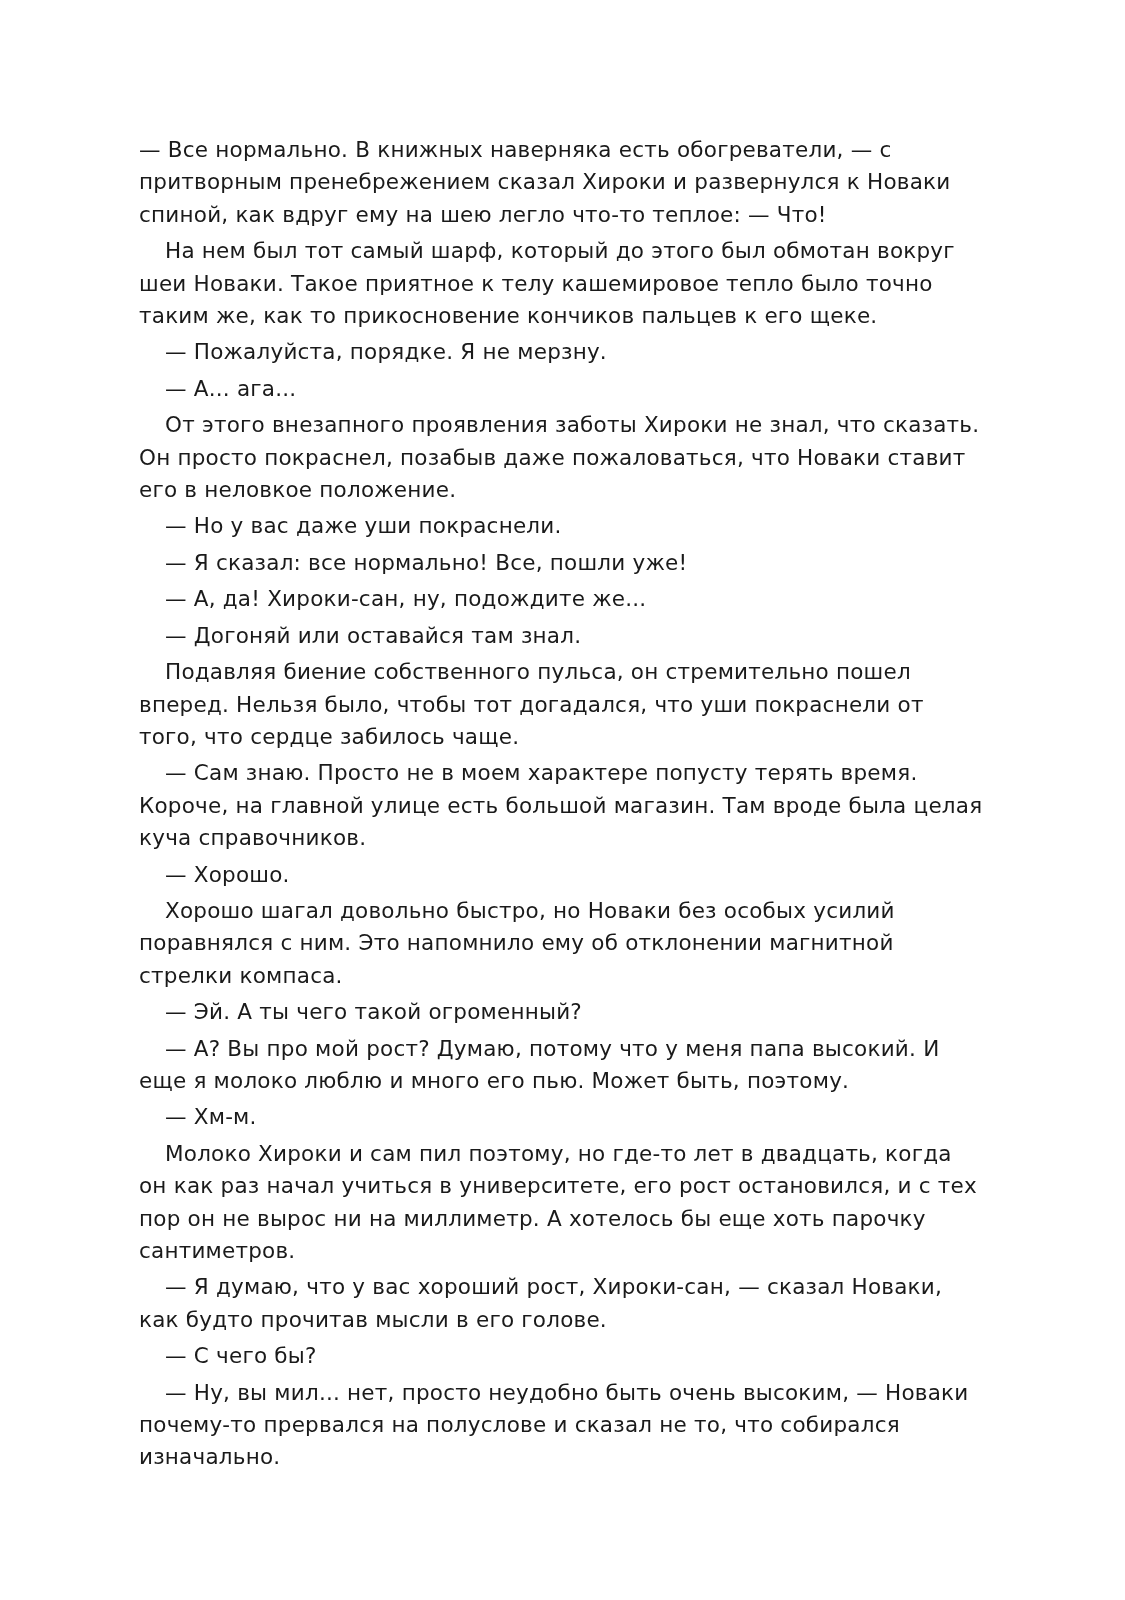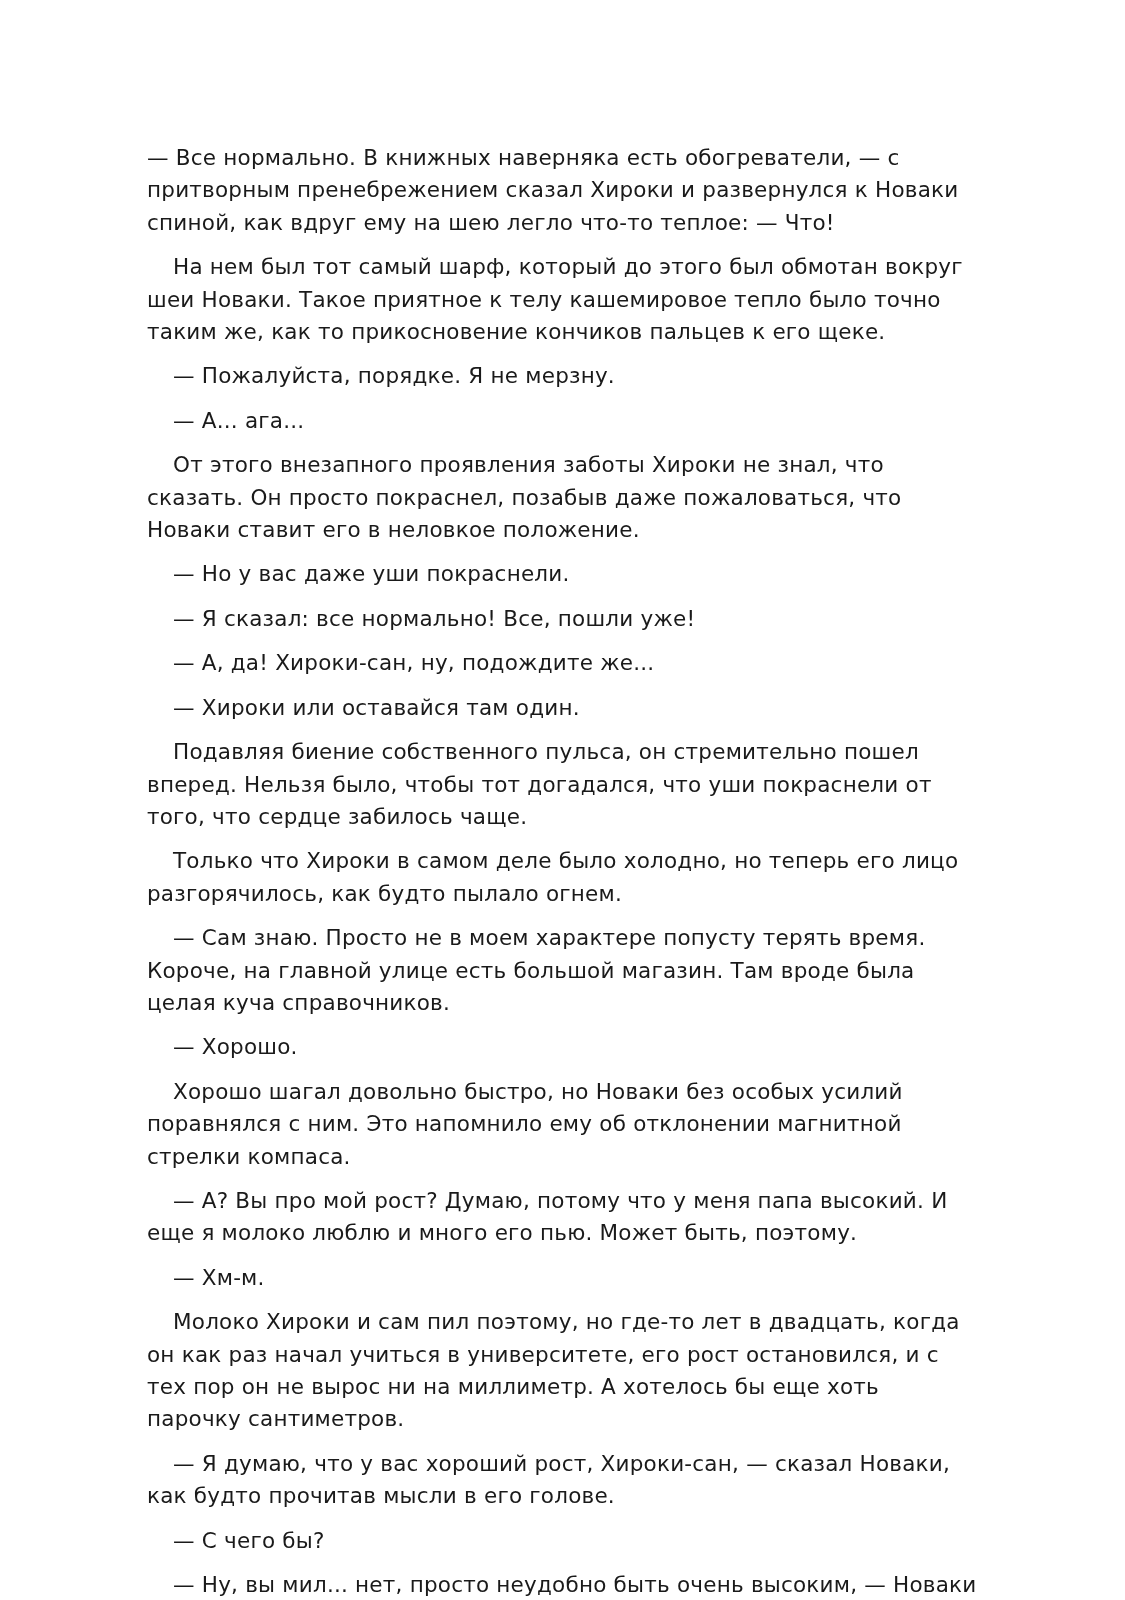--- a/index.html
+++ b/index.html
@@ -17,47 +17,47 @@
     font-family: "DejaVu Sans", sans-serif;
   }
   .body-text {
     font-size: 21.5px;
     line-height: 32.4px;
     color: #1a1a1a;
     text-align: left;
     letter-spacing: 0.01em;
   }
   .body-text p {
-    margin: 12px;
+    margin: 4px;
     text-indent: 26px;
     white-space: normal;
   }
   .body-text p.noindent {
     text-indent: 0;
   }
 </style>
 </head>
 <body>
 
 <div class="page">
   <div class="body-text">
     <p class="noindent">— Все нормально. В книжных наверняка есть обогреватели, — с притворным пренебрежением сказал Хироки и развернулся к Новаки спиной, как вдруг ему на шею легло что-то теплое: — Что!</p>
     <p>На нем был тот самый шарф, который до этого был обмотан вокруг шеи Новаки. Такое приятное к телу кашемировое тепло было точно таким же, как то прикосновение кончиков пальцев к его щеке.</p>
     <p>— Пожалуйста, порядке. Я не мерзну.</p>
     <p>— А... ага...</p>
     <p>От этого внезапного проявления заботы Хироки не знал, что сказать. Он просто покраснел, позабыв даже пожаловаться, что Новаки ставит его в неловкое положение.</p>
     <p>— Но у вас даже уши покраснели.</p>
     <p>— Я сказал: все нормально! Все, пошли уже!</p>
     <p>— А, да! Хироки-сан, ну, подождите же...</p>
-    <p>— Хироки или оставайся там один.</p>
+    <p>— Догоняй или оставайся там знал.</p>
     <p>Подавляя биение собственного пульса, он стремительно пошел вперед. Нельзя было, чтобы тот догадался, что уши покраснели от того, что сердце забилось чаще.</p>
-    <p>Только что Хироки в самом деле было холодно, но теперь его лицо разгорячилось, как будто пылало огнем.</p>
     <p>— Сам знаю. Просто не в моем характере попусту терять время. Короче, на главной улице есть большой магазин. Там вроде была целая куча справочников.</p>
     <p>— Хорошо.</p>
     <p>Хорошо шагал довольно быстро, но Новаки без особых усилий поравнялся с ним. Это напомнило ему об отклонении магнитной стрелки компаса.</p>
+    <p>— Эй. А ты чего такой огроменный?</p>
     <p>— А? Вы про мой рост? Думаю, потому что у меня папа высокий. И еще я молоко люблю и много его пью. Может быть, поэтому.</p>
     <p>— Хм-м.</p>
     <p>Молоко Хироки и сам пил поэтому, но где-то лет в двадцать, когда он как раз начал учиться в университете, его рост остановился, и с тех пор он не вырос ни на миллиметр. А хотелось бы еще хоть парочку сантиметров.</p>
     <p>— Я думаю, что у вас хороший рост, Хироки-сан, — сказал Новаки, как будто прочитав мысли в его голове.</p>
     <p>— С чего бы?</p>
     <p>— Ну, вы мил... нет, просто неудобно быть очень высоким, — Новаки почему-то прервался на полуслове и сказал не то, что собирался изначально.</p>
 
   </div>
 </div>
 

